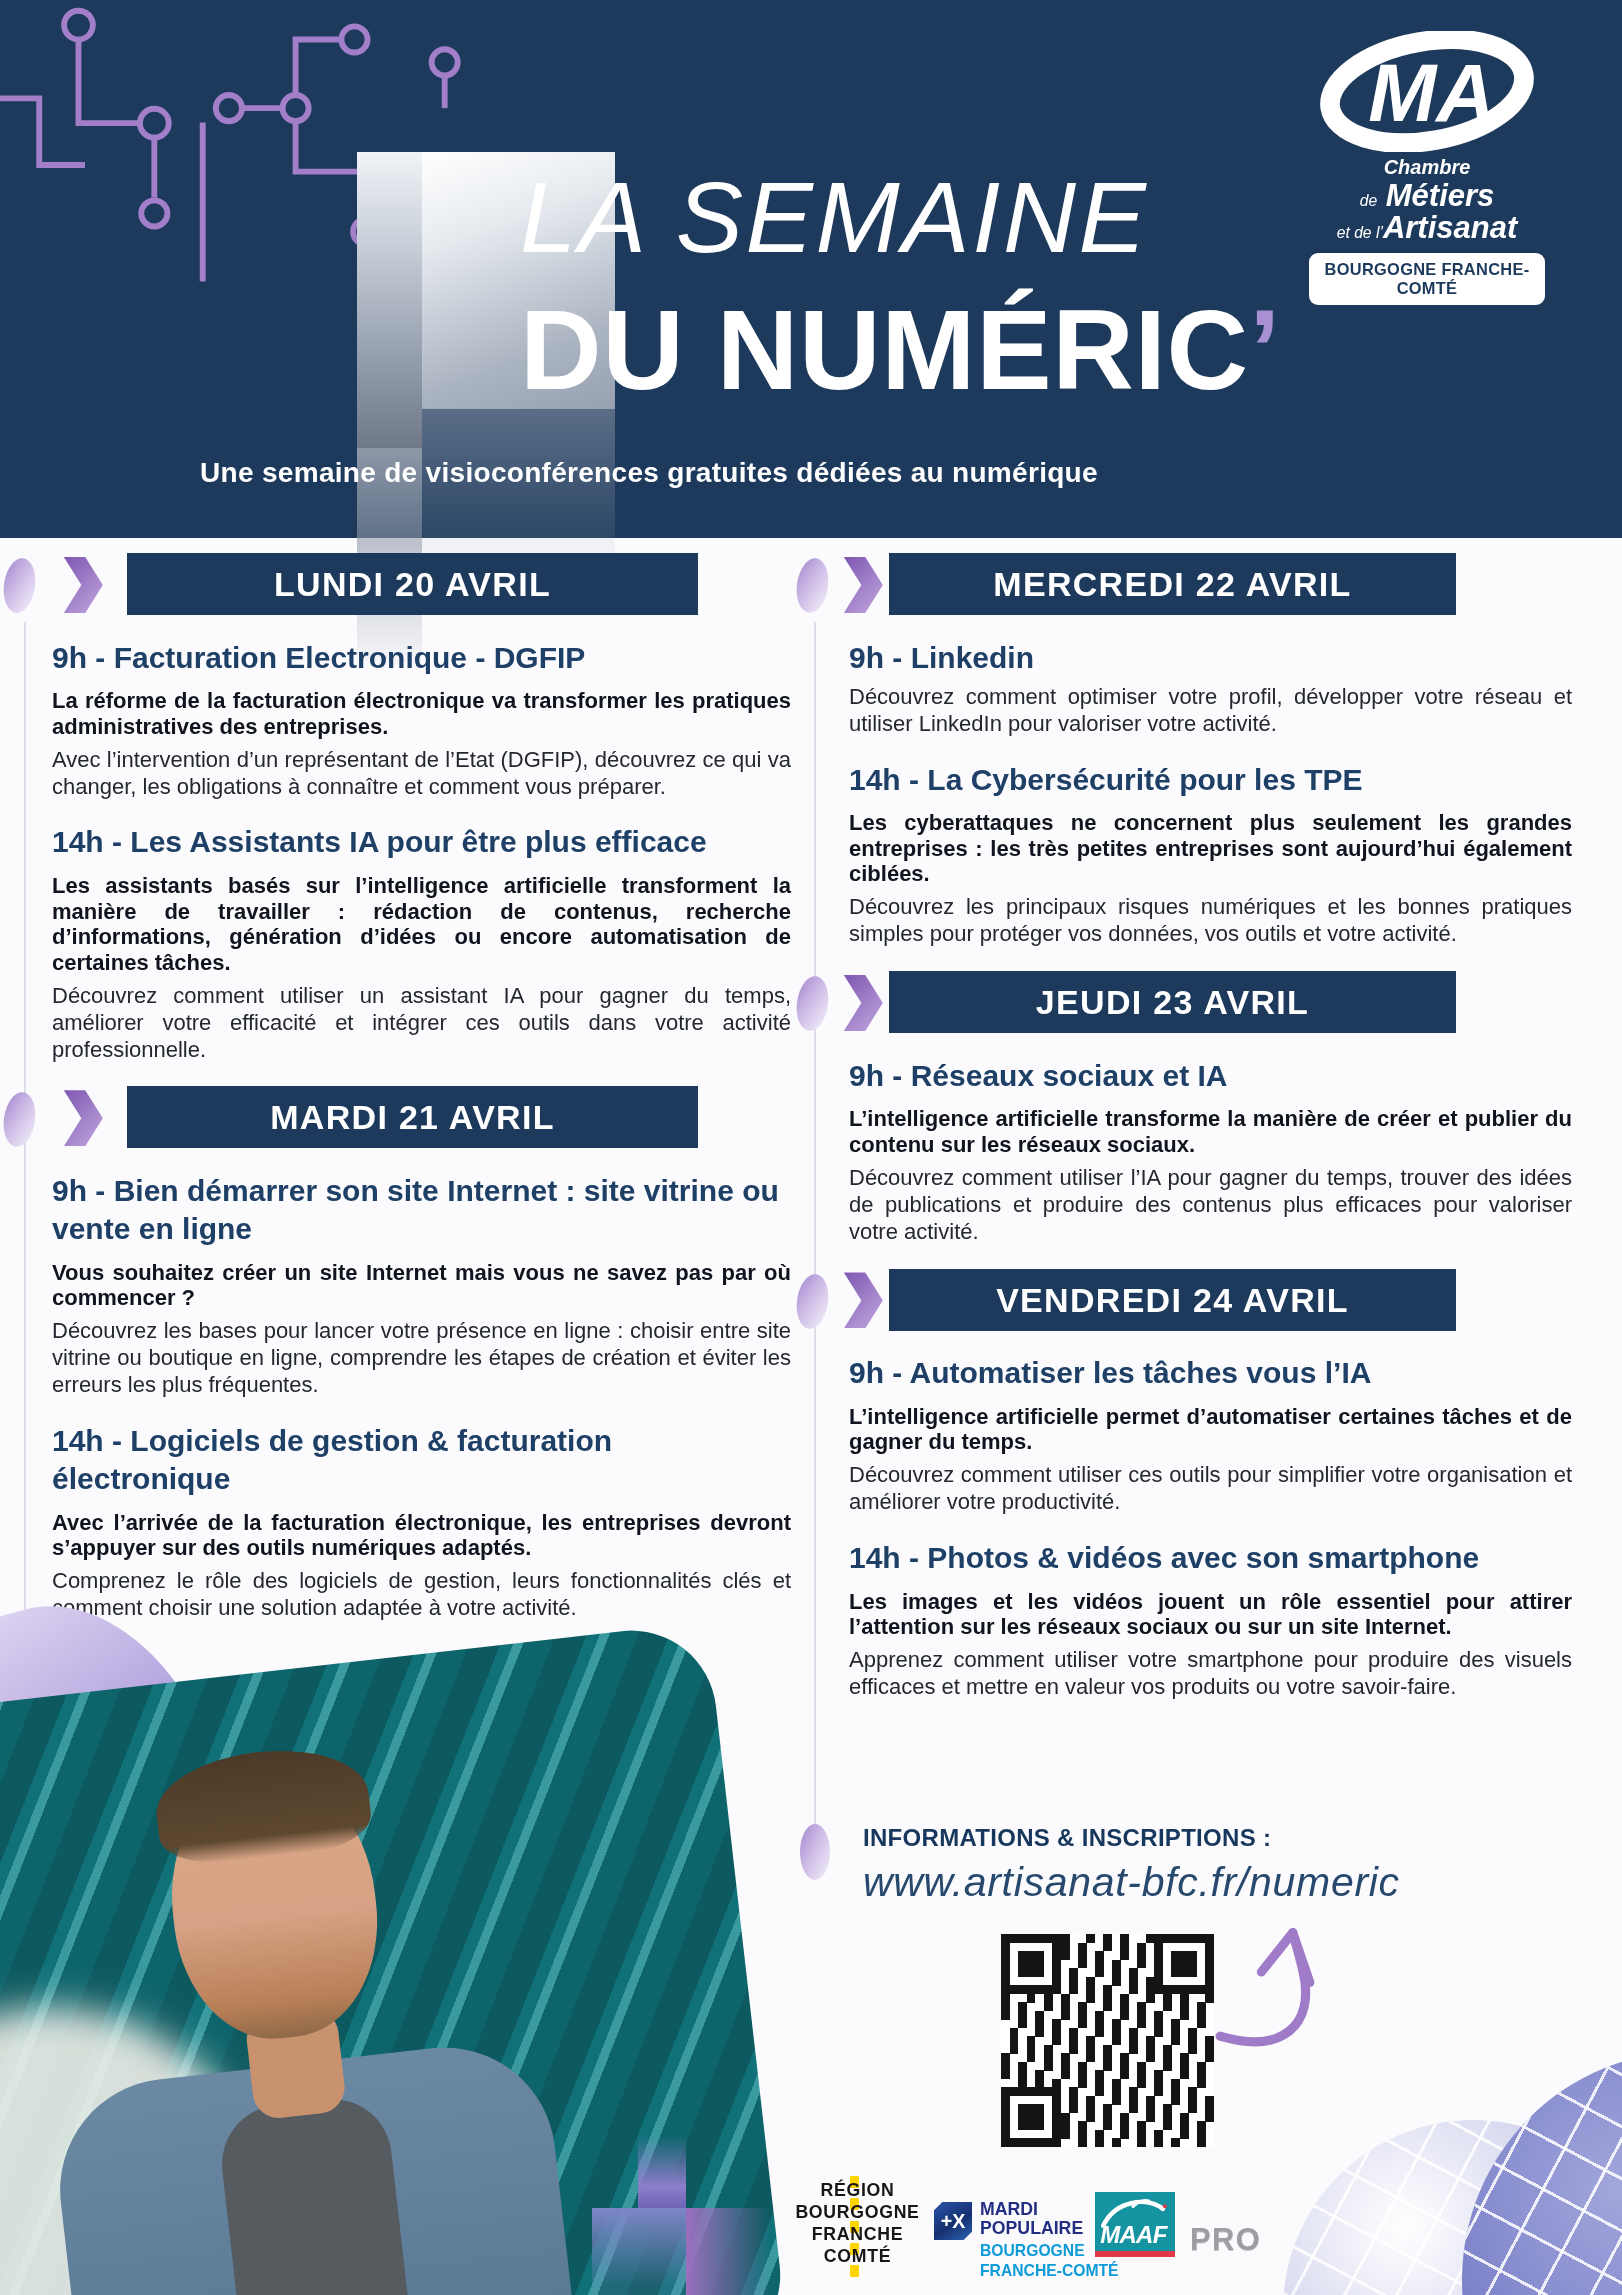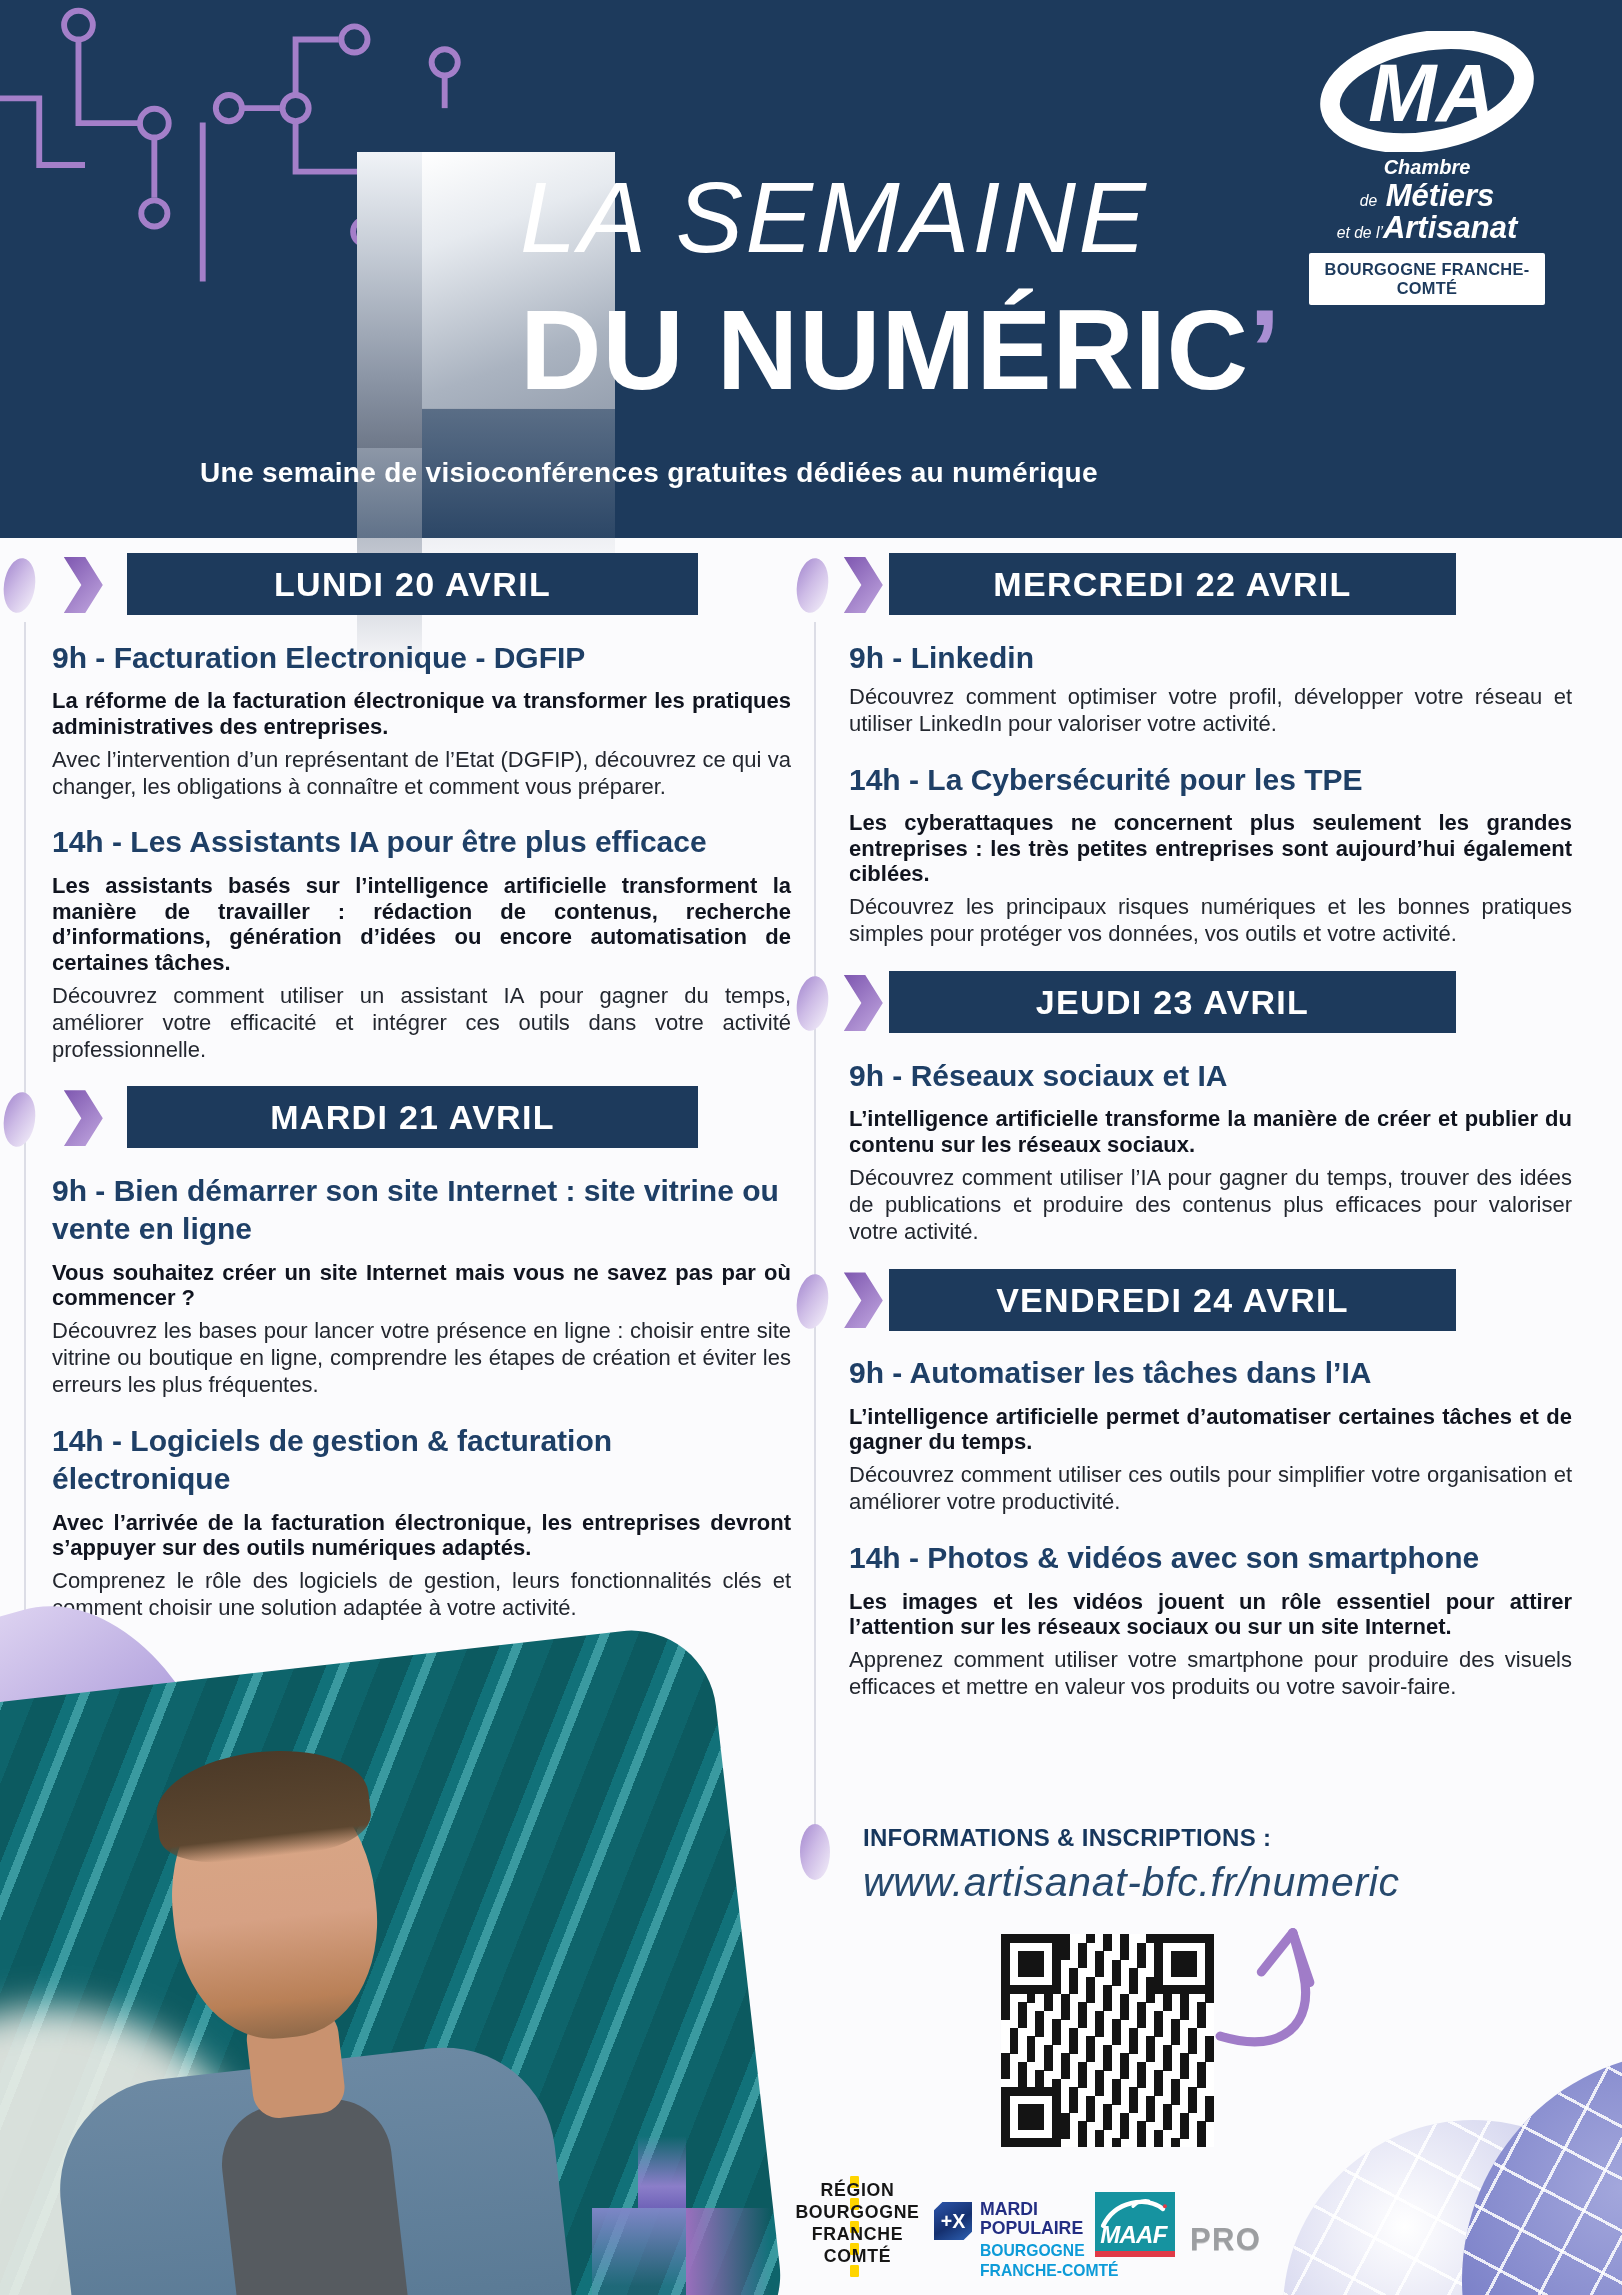--- a/index.html
+++ b/index.html
@@ -22,21 +22,21 @@
           font-size:113px;font-weight:800;letter-spacing:0.7px;line-height:1;}
   .title2 .apo{color:#a98fd3;}
   .subtitle{position:absolute;left:0;top:457px;width:1298px;text-align:center;color:#fff;
           font-size:28px;font-weight:700;letter-spacing:0.3px;}
   
   .cma{position:absolute;left:1309px;top:31px;width:236px;text-align:center;color:#fff;}
   .cma-mark{display:block;margin:0 auto;}
   .cma-chambre{font-size:20px;font-weight:700;font-style:italic;margin-top:3.9px;}
   .cma-line{font-size:31px;font-weight:800;font-style:italic;line-height:1.0;margin-top:1.3px;}
   .cma-line .small{font-size:15.7px;font-weight:400;font-style:italic;}
-  .cma-badge{display:inline-block;margin-top:9.2px;background:#fff;color:#1d3a5c;border-radius:2px;
+  .cma-badge{display:inline-block;margin-top:9.2px;background:#fff;color:#1d3a5c;border-radius:9px;
           font-size:16.4px;font-weight:800;letter-spacing:0.3px;padding:7.2px 13px;}
   
   .col{position:absolute;width:739px;}
   .col-left{left:52px;top:553px;}
   .col-right{left:849px;top:553px;width:723px;}
   .rule{position:absolute;width:2px;background:#dcdde6;}
   .rule-left{left:23.6px;top:622px;height:1008px;}
   .rule-right{left:814px;top:622px;height:1204px;}
   .day{position:relative;}
   .day + .day{margin-top:23.6px;}
@@ -220,21 +220,21 @@
         <h3>9h - Réseaux sociaux et IA</h3>
         <p class="lead">L’intelligence artificielle transforme la manière de créer et publier du contenu sur les réseaux sociaux.</p>
         <p class="body">Découvrez comment utiliser l’IA pour gagner du temps, trouver des idées de publications et produire des contenus plus efficaces pour valoriser votre activité.</p>
       </article>
     </section>
     <section class="day">
       <span class="blob"></span>
       <span class="chevron"></span>
       <h2 class="day-bar">VENDREDI 24 AVRIL</h2>
       <article class="session">
-        <h3>9h - Automatiser les tâches dans l’IA</h3>
+        <h3>9h - Automatiser les tâches vous l’IA</h3>
         <p class="lead">L’intelligence artificielle permet d’automatiser certaines tâches et de gagner du temps.</p>
         <p class="body">Découvrez comment utiliser ces outils pour simplifier votre organisation et améliorer votre productivité.</p>
       </article>
       <article class="session">
         <h3>14h - Photos &amp; vidéos avec son smartphone</h3>
         <p class="lead">Les images et les vidéos jouent un rôle essentiel pour attirer l’attention sur les réseaux sociaux ou sur un site Internet.</p>
         <p class="body">Apprenez comment utiliser votre smartphone pour produire des visuels efficaces et mettre en valeur vos produits ou votre savoir-faire.</p>
       </article>
     </section>
   </div>

